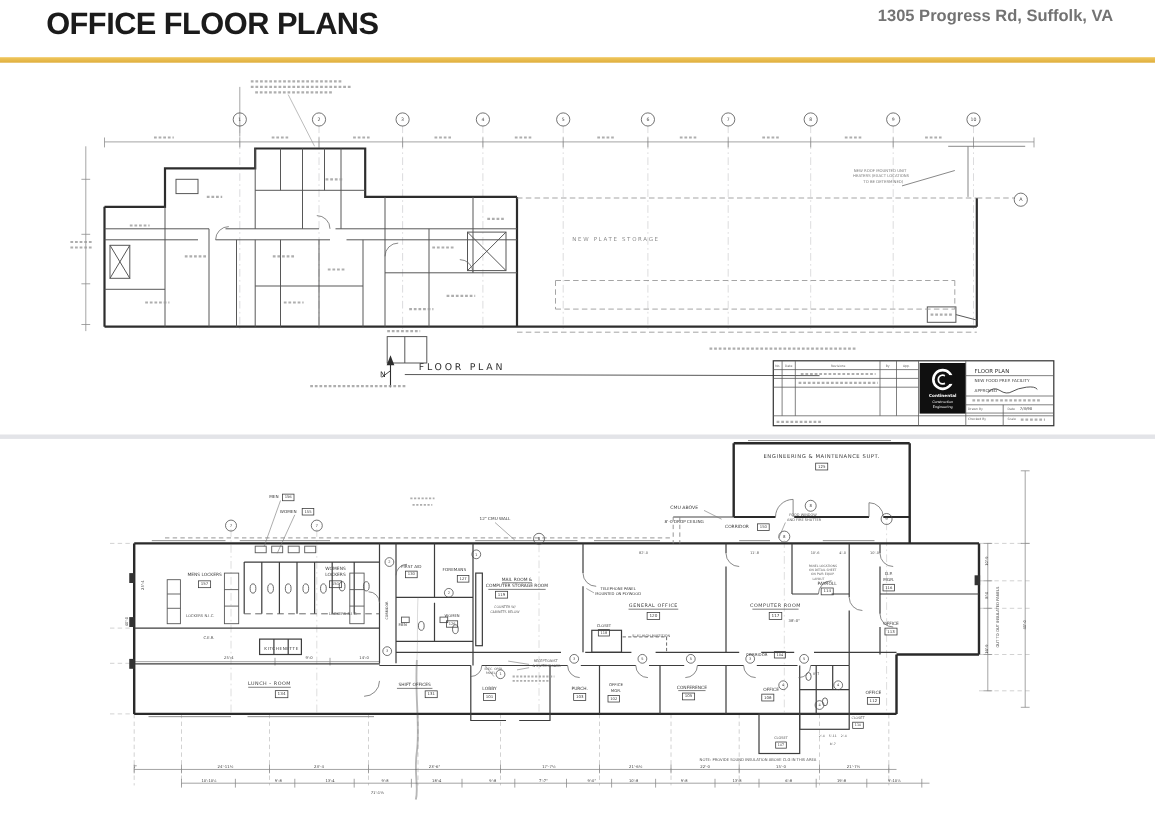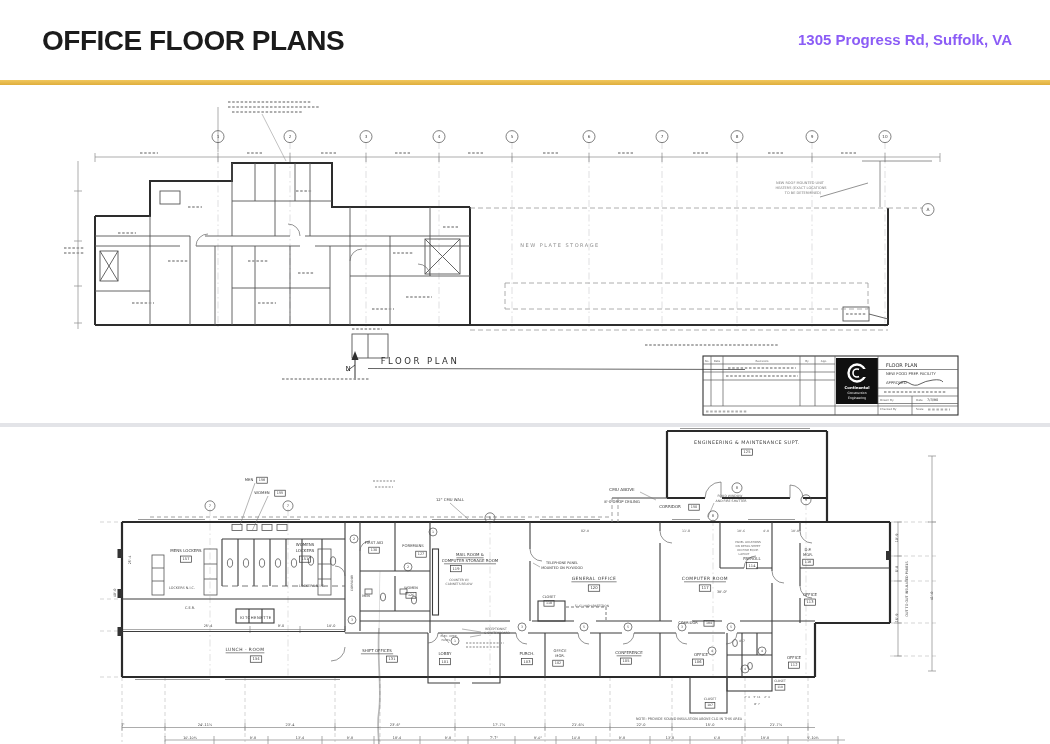--- a/index.html
+++ b/index.html
@@ -1,21 +1,21 @@
 <!DOCTYPE html>
 <html><head>
 <meta charset="utf-8">
 <style>
   html,body{margin:0;padding:0;}
   body{width:1050px;height:744px;background:#ffffff;overflow:hidden;
        font-family:"Liberation Sans", sans-serif;}
-  header{display:flex;justify-content:space-between;align-items:center;
-         height:80px;padding:6px 38px 4px 42px;box-sizing:border-box;background:#fff;}
+  header{display:flex;justify-content:space-between;align-items:flex-start;
+         height:52px;padding:6px 38px 4px 42px;box-sizing:border-box;background:#fff;}
   h1{margin:0;font-size:28px;font-weight:800;letter-spacing:-0.5px;color:#1b1b1b;}
-  .addr{font-size:15px;font-weight:700;color:#8b5cf6;padding-bottom:3px;}
+  .addr{font-size:15px;font-weight:700;color:#737373;padding-bottom:3px;}
   .gold-bar{height:5px;width:100%;background:linear-gradient(#f0c75e,#dfae3c);}
   .divider{height:4px;width:100%;background:#e3e4e8;}
   .plan svg{display:block;}
   .sq{stroke:#9a9a9a;stroke-width:2;stroke-dasharray:2.5 1.7;opacity:.8;fill:none;}
   .sq2{stroke:#9a9a9a;stroke-width:1.6;stroke-dasharray:2 1.4;opacity:.8;fill:none;}
 </style>
 </head>
 <body>
 
 <div class="page">

